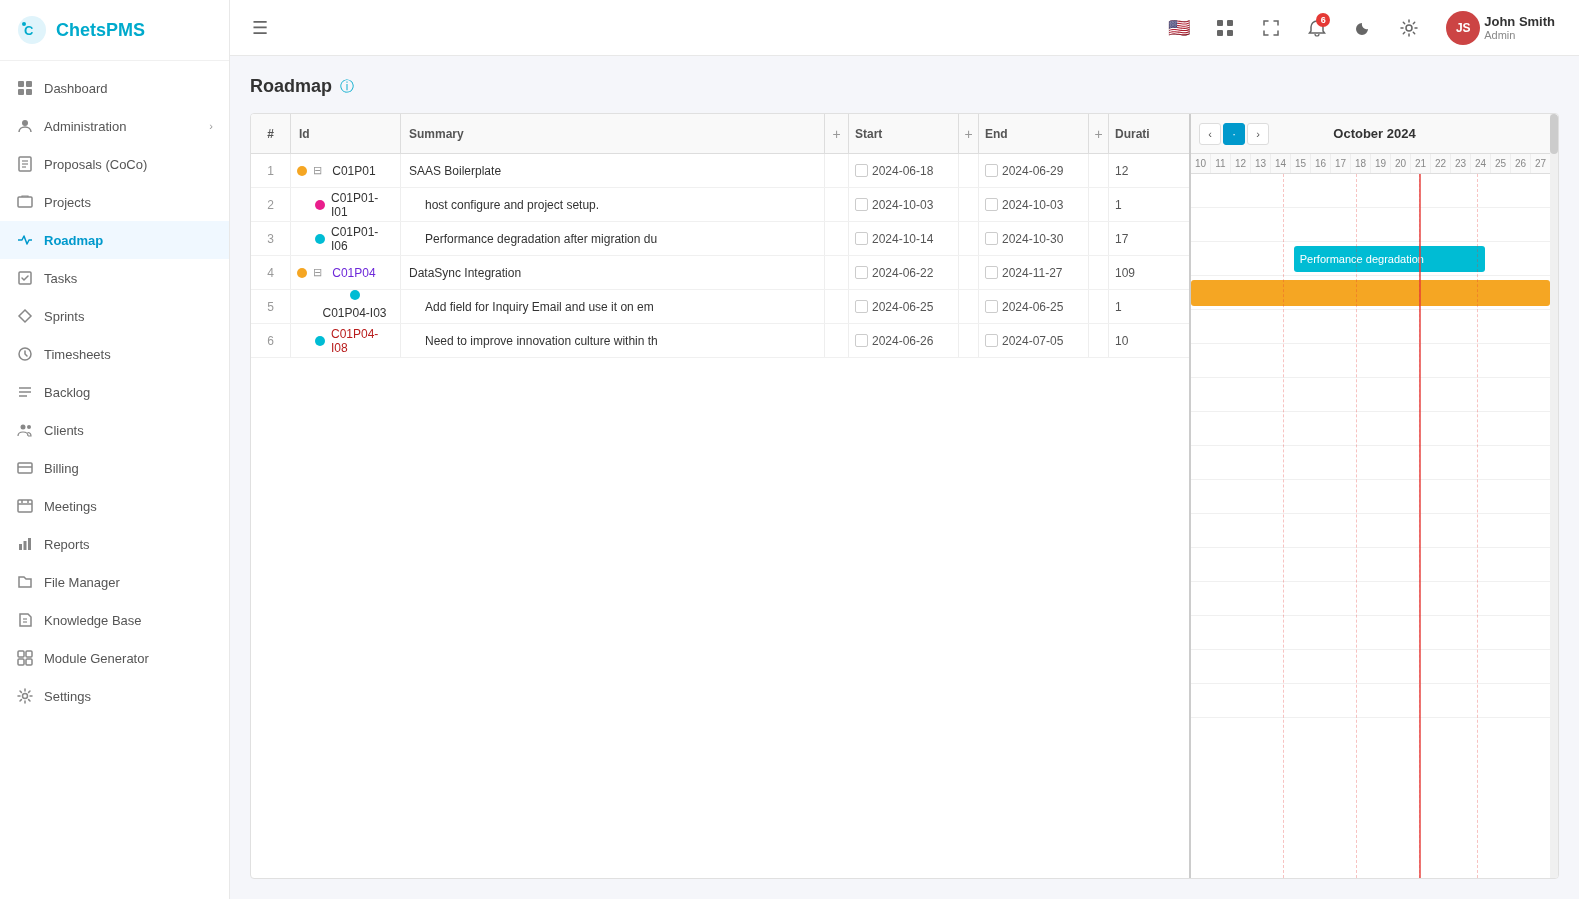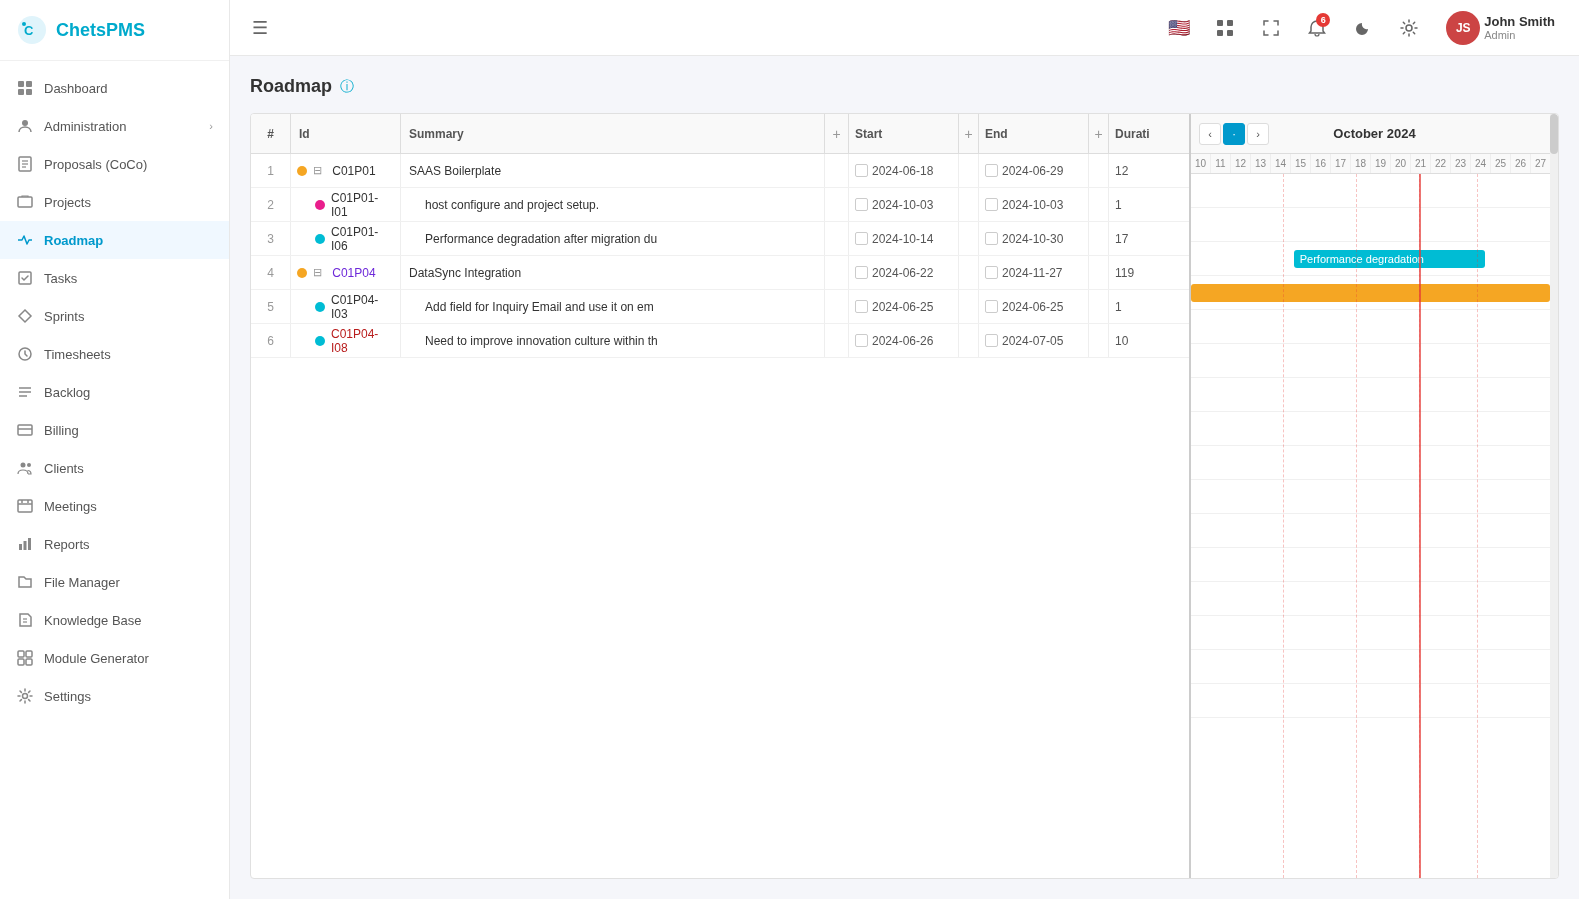--- a/index.html
+++ b/index.html
@@ -70,21 +70,21 @@
     .gantt-chart { flex: 1; display: flex; flex-direction: column; overflow: hidden; position: relative; }
     .gantt-chart-header { height: 40px; background: #f9f9f9; border-bottom: 1px solid #ddd; display: flex; align-items: center; position: relative; }
     .gantt-month-label { position: absolute; left: 50%; transform: translateX(-50%); font-size: 13px; font-weight: 600; color: #333; }
     .gantt-nav-btns { position: absolute; left: 8px; display: flex; gap: 2px; }
     .gantt-nav-btn { width: 22px; height: 22px; border: 1px solid #ddd; background: #fff; border-radius: 3px; display: flex; align-items: center; justify-content: center; cursor: pointer; font-size: 11px; color: #555; }
     .gantt-nav-btn.active { background: #0099cc; color: #fff; border-color: #0099cc; }
     .gantt-days-row { display: flex; height: 20px; background: #f9f9f9; border-bottom: 1px solid #ddd; }
     .gantt-day-cell { min-width: 20px; flex: 1; border-right: 1px solid #eee; display: flex; align-items: center; justify-content: center; font-size: 10px; color: #888; }
     .gantt-chart-body { flex: 1; overflow: hidden; position: relative; }
     .gantt-chart-row { height: 34px; border-bottom: 1px solid #f0f0f0; position: relative; display: flex; align-items: center; }
-    .gantt-bar { height: 18px; border-radius: 3px; position: absolute; display: flex; align-items: center; padding: 0 6px; font-size: 11px; color: #fff; white-space: nowrap; overflow: hidden; }
+    .gantt-bar { height: 26px; border-radius: 3px; position: absolute; display: flex; align-items: center; padding: 0 6px; font-size: 11px; color: #fff; white-space: nowrap; overflow: hidden; }
     .bar-cyan { background: #00bcd4; }
     .bar-orange { background: #f5a623; }
     .gantt-scrollbar { position: absolute; right: 0; top: 0; bottom: 0; width: 8px; background: #f0f0f0; }
     .gantt-scrollbar-thumb { width: 100%; height: 40px; background: #ccc; border-radius: 4px; position: absolute; top: 0; }
 
     .today-line { position: absolute; top: 0; bottom: 0; width: 2px; background: #e53935; opacity: 0.7; z-index: 10; pointer-events: none; }
   </style>
 </head>
 <body>
 
@@ -190,37 +190,37 @@
             <line x1="2" y1="8" x2="14" y2="8" stroke="#888" stroke-width="1.5"></line>
             <line x1="2" y1="12" x2="10" y2="12" stroke="#888" stroke-width="1.5"></line>
           </svg>
       </span>
       <span class="nav-label">Backlog</span>
     </div>
 
     <div class="nav-item">
       <span class="nav-icon">
         <svg width="16" height="16" viewBox="0 0 16 16" fill="none">
-            <rect x="1" y="3" width="14" height="10" rx="1" stroke="#888" stroke-width="1.5"></rect>
-            <line x1="1" y1="7" x2="15" y2="7" stroke="#888" stroke-width="1.5"></line>
-          </svg>
-      </span>
-      <span class="nav-label">Billing</span>
-    </div>
-
-    <div class="nav-item">
-      <span class="nav-icon">
-        <svg width="16" height="16" viewBox="0 0 16 16" fill="none">
             <circle cx="6" cy="5" r="2.5" fill="#888"></circle>
             <path d="M1 14c0-2.5 2.2-4 5-4s5 1.5 5 4" stroke="#888" stroke-width="1.2" fill="none"></path>
             <circle cx="12" cy="5" r="2" fill="#888"></circle>
             <path d="M11 14h3c0-2-1.5-3.5-3.5-3.5" stroke="#888" stroke-width="1.2" fill="none"></path>
           </svg>
       </span>
       <span class="nav-label">Clients</span>
+    </div>
+
+    <div class="nav-item">
+      <span class="nav-icon">
+        <svg width="16" height="16" viewBox="0 0 16 16" fill="none">
+            <rect x="1" y="3" width="14" height="10" rx="1" stroke="#888" stroke-width="1.5"></rect>
+            <line x1="1" y1="7" x2="15" y2="7" stroke="#888" stroke-width="1.5"></line>
+          </svg>
+      </span>
+      <span class="nav-label">Billing</span>
     </div>
 
     <div class="nav-item">
       <span class="nav-icon">
         <svg width="16" height="16" viewBox="0 0 16 16" fill="none">
             <rect x="1" y="2" width="14" height="12" rx="1" stroke="#888" stroke-width="1.5"></rect>
             <line x1="5" y1="2" x2="5" y2="5" stroke="#888" stroke-width="1.5"></line>
             <line x1="11" y1="2" x2="11" y2="5" stroke="#888" stroke-width="1.5"></line>
             <line x1="1" y1="6" x2="15" y2="6" stroke="#888" stroke-width="1.5"></line>
           </svg>
@@ -434,25 +434,25 @@
     <div class="gcell-start">
       <span style="width:13px;height:13px;border:1px solid #ccc;border-radius:2px;display:inline-block;flex-shrink:0;"></span>
       2024-06-22
     </div>
     <div class="gcell-start-plus"></div>
     <div class="gcell-end">
       <span style="width:13px;height:13px;border:1px solid #ccc;border-radius:2px;display:inline-block;flex-shrink:0;"></span>
       2024-11-27
     </div>
     <div class="gcell-end-plus"></div>
-    <div class="gcell-dur">119</div>
+    <div class="gcell-dur">109</div>
   </div>
             <div class="gantt-row">
     <div class="gcell-num">5</div>
-    <div class="gcell-id" style="padding-left:24px;">
+    <div class="gcell-id" style="padding-left:24px;flex-direction:column;">
       <span style="width:10px;height:10px;border-radius:50%;background:#00bcd4;flex-shrink:0;display:inline-block;"></span>
 
       <span style="font-size:12px;color:#333;">C01P04-I03</span>
     </div>
     <div class="gcell-summary" style="padding-left:24px;">Add field for Inquiry Email and use it on em</div>
     <div class="gcell-plus"></div>
     <div class="gcell-start">
       <span style="width:13px;height:13px;border:1px solid #ccc;border-radius:2px;display:inline-block;flex-shrink:0;"></span>
       2024-06-25
     </div>

